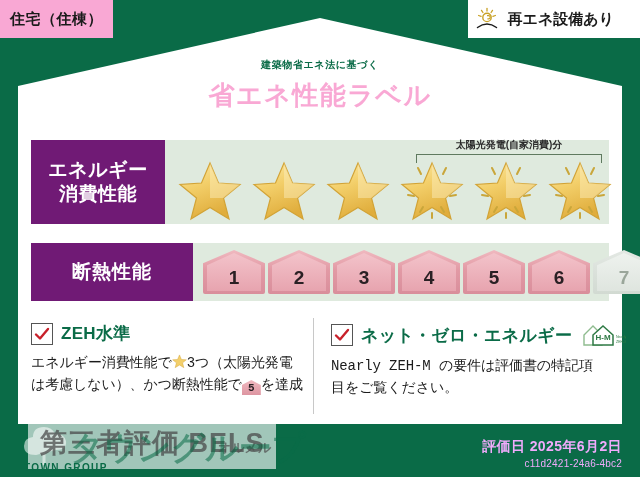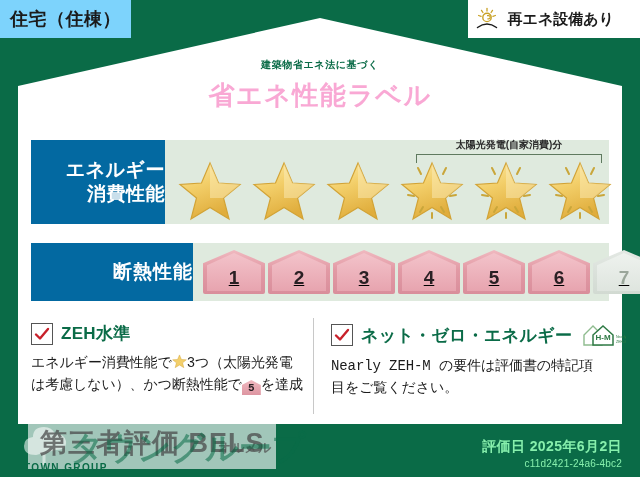--- a/index.html
+++ b/index.html
@@ -39,27 +39,27 @@
       18px 86px
     );
   }
   
   .type-tag {
     position: absolute;
     left: 0;
     top: 0;
     min-width: 104px;
     height: 38px;
-    background: #7dd3fc;
+    background: #f9a8d4;
     display: flex;
     align-items: center;
     justify-content: center;
     padding: 9px 10px;
     box-sizing: border-box;
-    font-size: 18px;
+    font-size: 15px;
     font-weight: bold;
     color: #1b1b1b;
     letter-spacing: 0.5px;
   }
   
   .renew-badge {
     position: absolute;
     right: 0;
     top: 0;
     height: 38px;
@@ -115,47 +115,46 @@
     width: 578px;
     height: 84px;
   }
   .metric-row.insulation {
     left: 31px;
     top: 243px;
     width: 578px;
     height: 58px;
   }
   .metric-label {
-    background: #0369a1;
+    background: #701a75;
     color: #ffffff;
     font-weight: bold;
     display: flex;
     flex-direction: column;
-    align-items: flex-end;
+    align-items: center;
     justify-content: center;
     box-sizing: border-box;
     flex: none;
   }
   .metric-row.energy .metric-label {
     width: 134px;
     font-size: 19px;
     line-height: 1.25;
     letter-spacing: 0.5px;
   }
   .metric-row.insulation .metric-label {
     width: 162px;
     font-size: 19px;
     letter-spacing: 1px;
   }
   .metric-value {
     position: relative;
     flex: 1 1 auto;
     display: flex;
     justify-content: center;
-    text-decoration: underline;
   }
   
   .stars-wrap {
     position: relative;
     width: 100%;
     height: 100%;
   }
   .solar-bracket {
     position: absolute;
     left: 251px;
@@ -308,21 +307,21 @@
     width: 1px;
     height: 96px;
     background: #c8c8c8;
   }
   
   .footer {
     position: absolute;
     right: 18px;
     bottom: 8px;
     text-align: right;
-    color: #86efac;
+    color: #f0abfc;
   }
   .footer-date { font-size: 14px; font-weight: bold; letter-spacing: 0.4px; }
   .footer-id { font-size: 10px; margin-top: 2px; letter-spacing: 0.2px; }
   
   .watermark {
     position: absolute;
     left: 0;
     bottom: 0;
     width: 288px;
     height: 72px;

